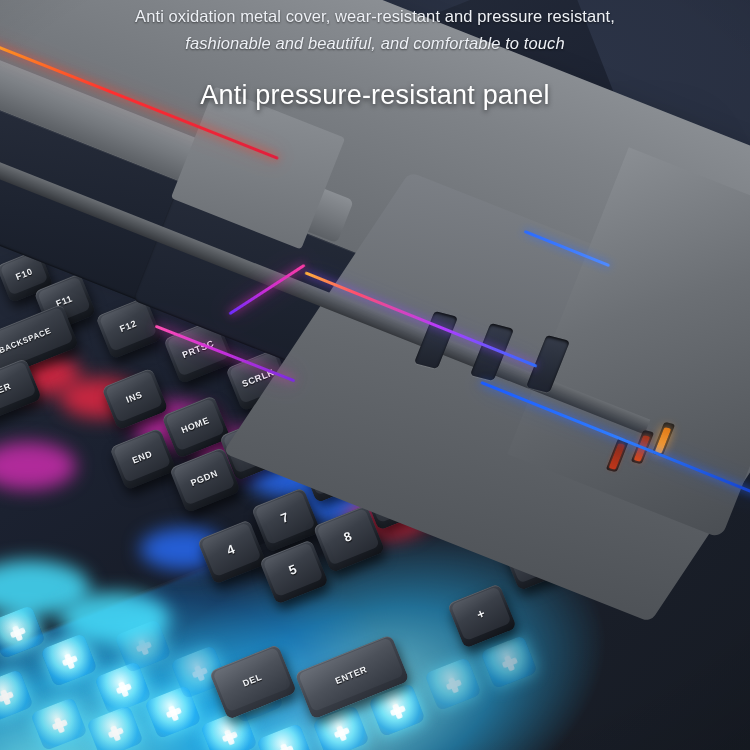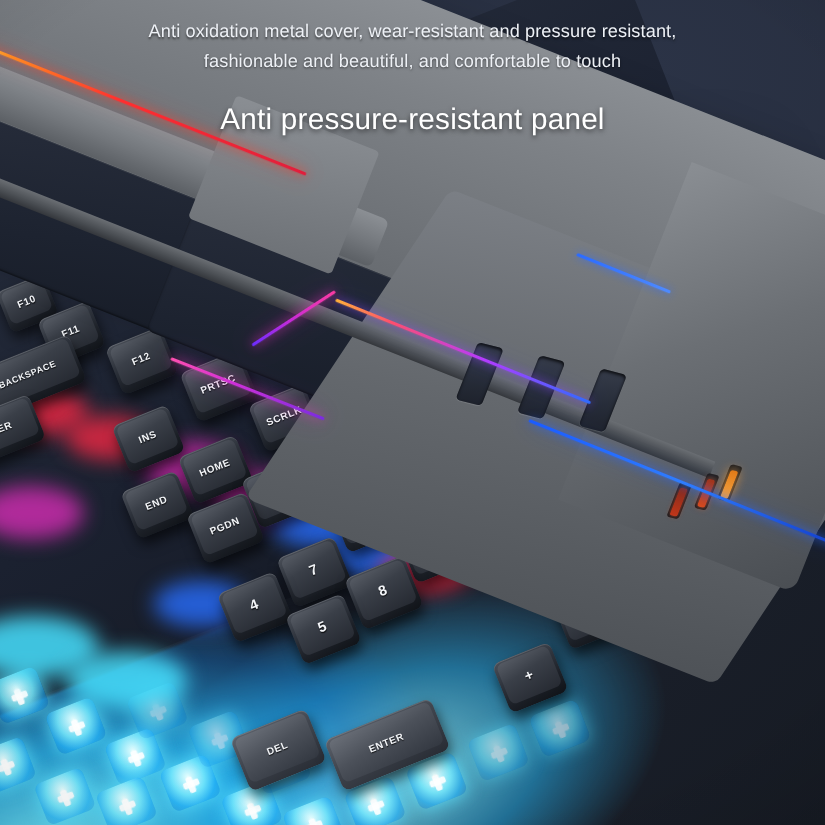--- a/index.html
+++ b/index.html
@@ -10,22 +10,22 @@
     font-family:"Liberation Sans", sans-serif;
     -webkit-font-smoothing:antialiased;
   }
 
   
   #copy{position:absolute;left:0;top:0;width:750px;z-index:60;text-align:center;}
   .sub{
     color:#eef1f6;font-size:16.5px;line-height:27px;font-weight:400;
     letter-spacing:.1px;text-shadow:0 1px 2px rgba(0,0,0,.55);
   }
-  .sub .l1{display:block;margin-top:16px;}
-  .sub .l2{display:block;}
+  .sub .l1{display:block;margin-top:3px;}
+  .sub .l2{display:block;font-style:italic;}
   .headline{
     margin-top:23px;color:#ffffff;font-size:27px;font-weight:400;
     letter-spacing:.2px;text-shadow:0 2px 5px rgba(0,0,0,.6);
   }
 
   
   #scene{position:absolute;left:0;top:0;width:750px;height:750px;z-index:10;}
 
   .lay{position:absolute;}
 

